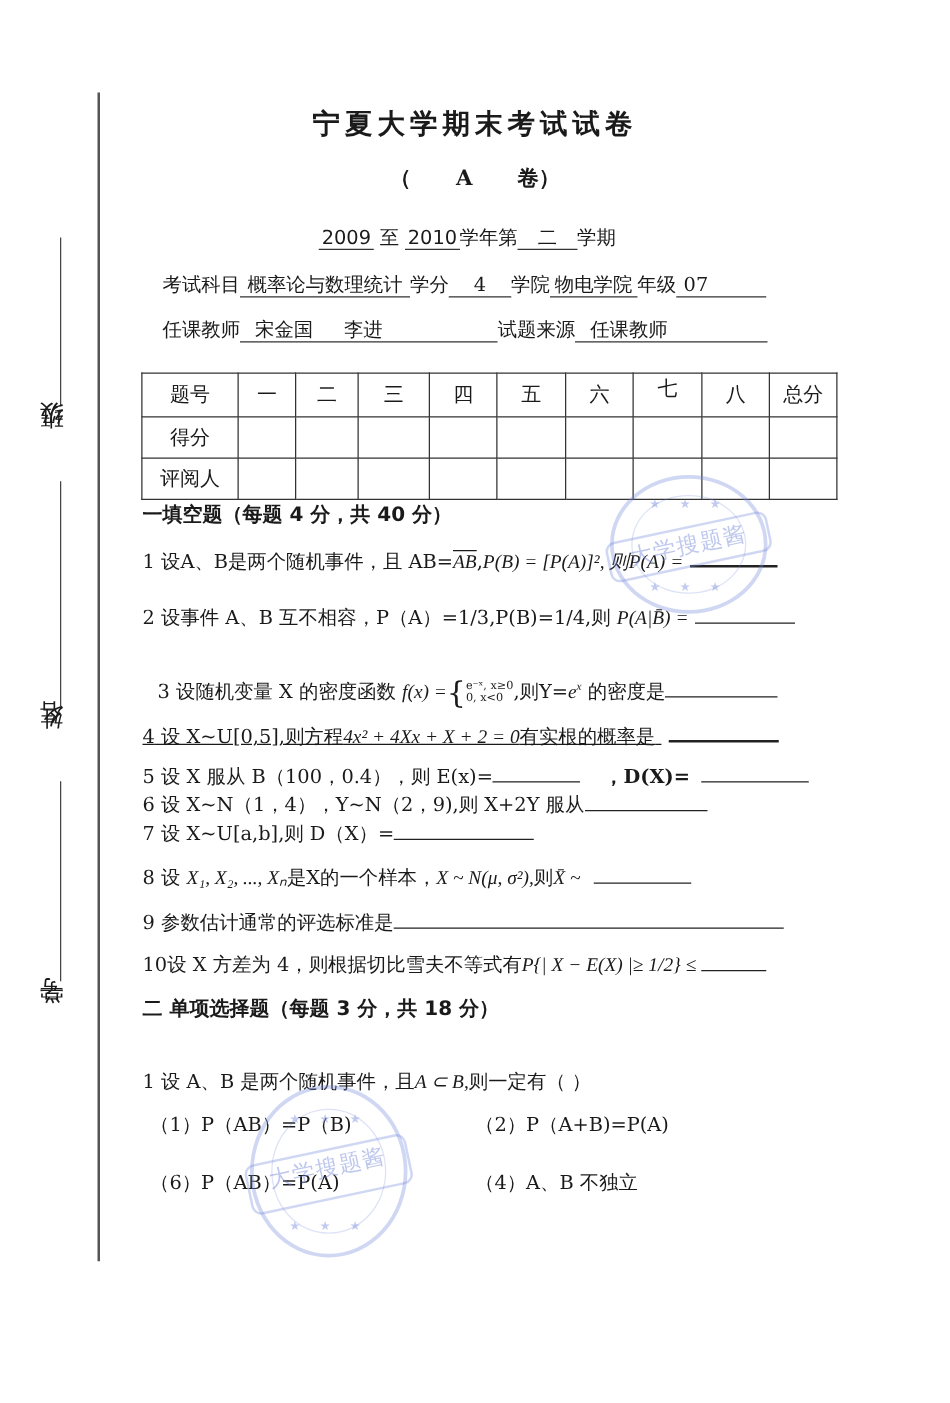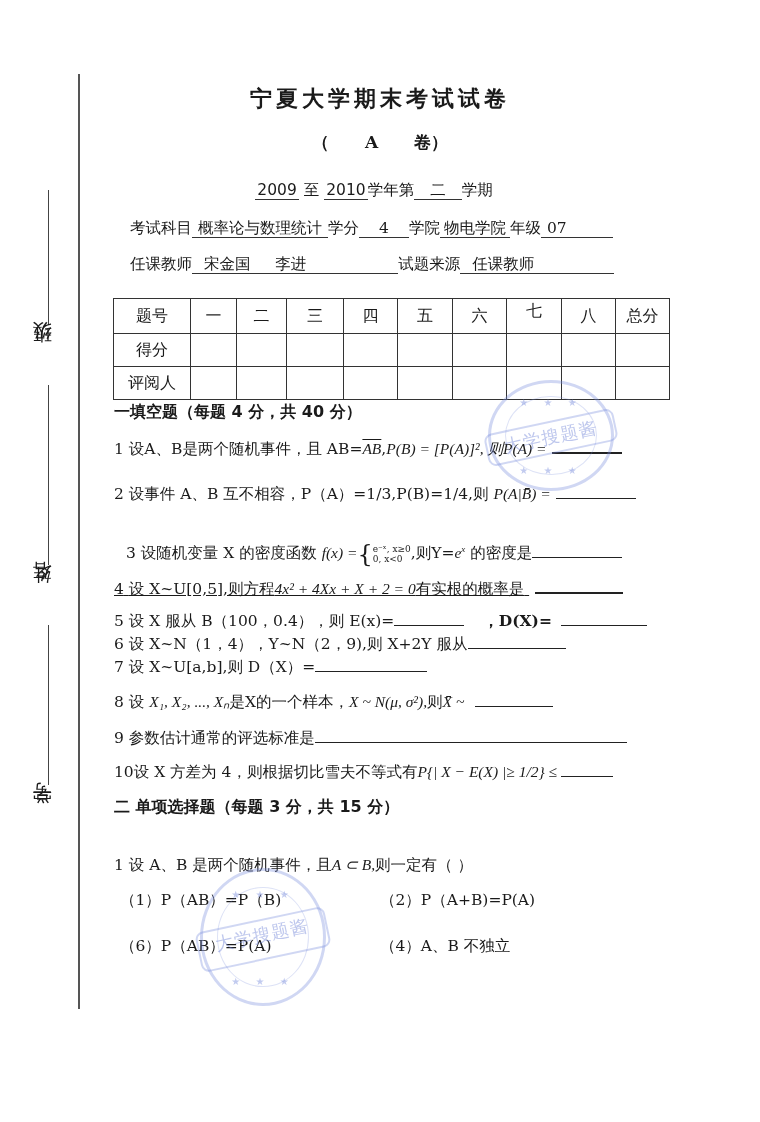--- a/index.html
+++ b/index.html
@@ -169,21 +169,21 @@
 
 <div class="abs q" style="left:114px;top:728px;">
   <span>9</span>
   <span>参数估计通常的评选标准是</span><span class="blank" style="width:312px;"></span>
 </div>
 
 <div class="abs q" style="left:114px;top:762px;">
   <span>10</span><span>设 X 方差为 4，则根据切比雪夫不等式有</span><i class="m">P{| X − E(X) |≥ 1/2} ≤</i><span class="blank" style="width:52px;margin-left:4px;"></span>
 </div>
 
-<div class="abs sec-head" style="left:114px;top:797px;">二  单项选择题（每题 3 分，共 15 分）</div>
+<div class="abs sec-head" style="left:114px;top:797px;">二  单项选择题（每题 3 分，共 18 分）</div>
 
 <div class="abs q" style="left:114px;top:855px;">
   <span>1</span>
   <span>设 A、B 是两个随机事件，且</span><i class="m">A ⊂ B,</i><span>则一定有（  ）</span>
 </div>
 <div class="abs q" style="left:120px;top:890px;">（1）P（AB）=P（B)</div>
 <div class="abs q" style="left:380px;top:890px;">（2）P（A+B)=P(A)</div>
 <div class="abs q" style="left:120px;top:936px;">（6）P（AB）=P(A)</div>
 <div class="abs q" style="left:380px;top:936px;">（4）A、B 不独立</div>
 

